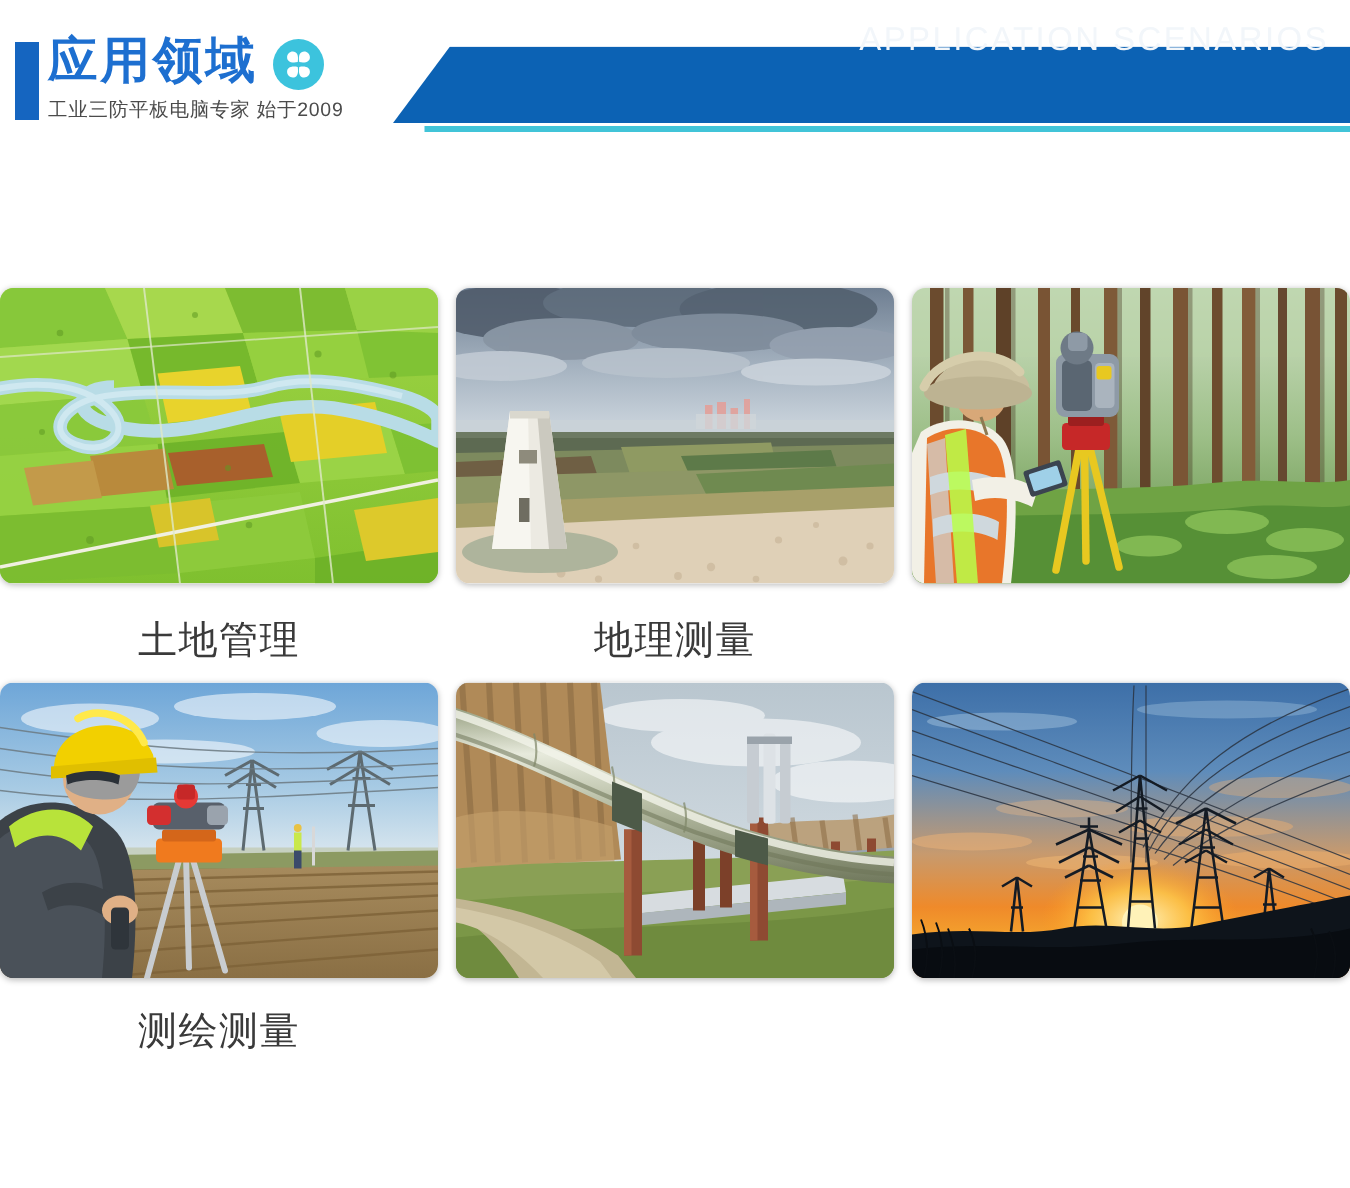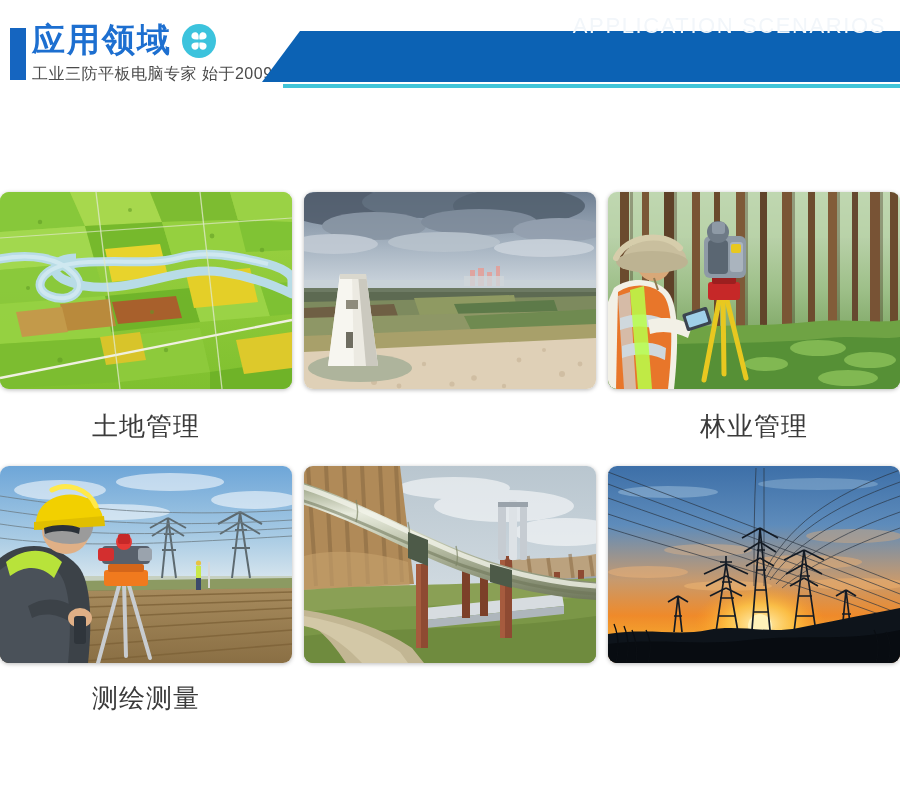--- a/index.html
+++ b/index.html
@@ -38,32 +38,32 @@
   .title-cn {
     font-size: 33px;
     font-weight: bold;
     color: #1d6fd0;
     letter-spacing: 2px;
     line-height: 40px;
     white-space: nowrap;
   }
   .title-row {
     display: flex;
-    align-items: flex-start;
+    align-items: flex-end;
   }
   .clover-icon {
     display: inline-block;
     width: 34px;
     height: 34px;
     margin-left: 10px;
     margin-top: 4px;
     flex: 0 0 auto;
   }
   .subtitle-cn {
-    font-size: 16px;
+    font-size: 13px;
     color: #4b4b4b;
     letter-spacing: 0.5px;
     margin-top: 4px;
     white-space: nowrap;
   }
 
   
   .banner {
     position: absolute;
     left: 262px;
@@ -99,21 +99,21 @@
     position: absolute;
     left: 0;
     top: 192px;
     width: 900px;
   }
   .row {
     display: flex;
     width: 900px;
     justify-content: space-between;
   }
-  .row + .row { margin-top: 25px; }
+  .row + .row { margin-top: 14px; }
   .cell {
     width: 292px;
     margin-right: 12px;
   }
   .cell:last-child { margin-right: 0; }
 
   .thumb {
     width: 292px;
     height: 197px;
     border-radius: 9px;
@@ -292,20 +292,21 @@
           <ellipse cx="56" cy="176" rx="52" ry="14" fill="#aeb49c"></ellipse>
 
           <polygon points="36,82 62,82 74,174 24,174" fill="#eceae2"></polygon>
           <polygon points="36,82 48,82 50,174 24,174" fill="#f7f6f0"></polygon>
           <polygon points="54,82 62,82 74,174 62,174" fill="#cbc9bf"></polygon>
           <rect x="36" y="82" width="26" height="5" fill="#dad8ce"></rect>
           <rect x="42" y="108" width="12" height="9" fill="#8e8b7c"></rect>
           <rect x="42" y="140" width="7" height="16" fill="#6f6d61"></rect>
         </svg>
       </div>
+      <div class="caption">地理测量</div>
     </div>
 
     <div class="cell">
       <div class="thumb">
         <svg viewBox="0 0 292 197" xmlns="http://www.w3.org/2000/svg">
           <defs>
             <linearGradient id="f3bg" x1="0" y1="0" x2="0" y2="1">
               <stop offset="0" stop-color="#cfe0c4"></stop>
                 <stop offset="0.5" stop-color="#9dbf88"></stop>
               <stop offset="1" stop-color="#5d8c3f"></stop>
@@ -377,21 +378,20 @@
           <rect x="76" y="118" width="26" height="18" rx="2" fill="#3b4450" transform="rotate(-18 89 127)"></rect>
           <rect x="79" y="121" width="20" height="12" rx="1" fill="#9fd0e8" transform="rotate(-18 89 127)"></rect>
 
           <circle cx="46" cy="72" r="17" fill="#d8a878"></circle>
           <path d="M14,66 C20,46 58,40 74,58 C82,66 78,74 68,76 C52,80 26,80 16,74 Z" fill="#c9bf9e"></path>
           <ellipse cx="44" cy="70" rx="36" ry="11" fill="#bdb392"></ellipse>
           <path d="M8,66 C18,44 56,38 72,56" fill="none" stroke="#d6cdab" stroke-width="6" stroke-linecap="round"></path>
           <path d="M46,86 L50,98" stroke="#8e7a52" stroke-width="2"></path>
         </svg>
       </div>
-      <div class="caption">林业管理</div>
     </div>
 
   </div>
 
   <div class="row second">
 
     <div class="cell">
       <div class="thumb">
         <svg viewBox="0 0 292 197" xmlns="http://www.w3.org/2000/svg">
           <defs>

